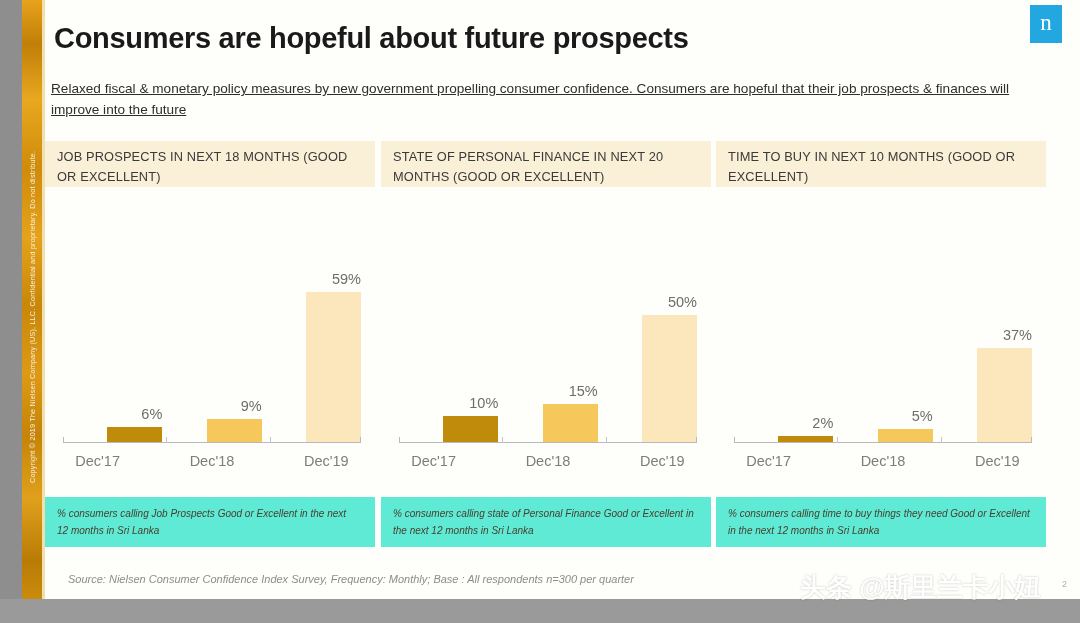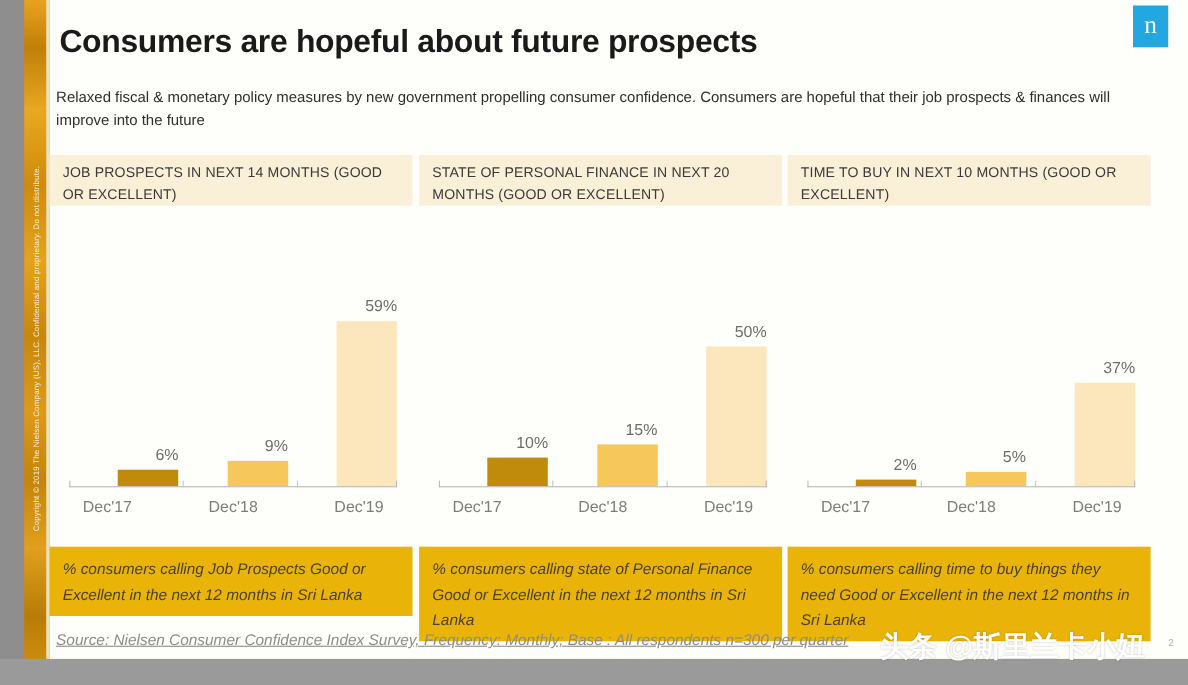--- a/index.html
+++ b/index.html
@@ -41,21 +41,21 @@
     color:#ffffff;font-size:23px;line-height:1;font-family:"Liberation Serif",serif;
     padding-bottom:3px;box-sizing:border-box;
   }
 
   .title{
     position:absolute;left:9px;top:22px;width:900px;
     font-size:29px;font-weight:bold;color:#1a1a1a;letter-spacing:-0.3px;
   }
   .subtitle{
     position:absolute;left:6px;top:78px;width:985px;
-    font-size:13.6px;line-height:1.55;color:#2e2e2e;
+    font-size:13.6px;line-height:1.55;color:#2e2e2e;text-decoration:underline;
   }
 
   .cols{position:absolute;left:0px;top:141px;width:1035px;height:410px;}
   .col{position:absolute;top:0;width:330px;}
   .col.c0{left:0px;}
   .col.c1{left:336px;}
   .col.c2{left:671px;}
 
   .banner{
     width:100%;box-sizing:border-box;height:46px;
@@ -87,27 +87,27 @@
   .bar.k1{background:#f6c75a;}
   .bar.k2{background:#fce7bd;}
 
   .xlabels{
     position:absolute;left:8px;right:6px;bottom:12px;height:22px;display:flex;gap:45px;
   }
   .xlab{flex:1;text-align:center;font-size:14.5px;color:#7d7d7d;}
 
   .note{
     width:100%;box-sizing:border-box;min-height:44px;
-    background:#eab308;padding:9px 16px 8px 12px;
-    font-size:14px;line-height:1.65;color:#4a4030;font-style:italic;
+    background:#5eead4;padding:9px 16px 8px 12px;
+    font-size:10px;line-height:1.65;color:#4a4030;font-style:italic;
   }
 
   .source{
-    position:absolute;left:6px;top:573px;width:900px;
-    font-size:14px;color:#8c8c8c;font-style:italic;text-decoration:underline;
+    position:absolute;left:23px;top:573px;width:900px;
+    font-size:11px;color:#8c8c8c;font-style:italic;
   }
 
   .watermark{
     position:absolute;left:800px;top:570px;
     font-size:26px;font-weight:bold;color:#ffffff;white-space:nowrap;
     text-shadow:0 0 2px rgba(0,0,0,.25);
   }
   .pagenum{position:absolute;left:1017px;top:579px;font-size:9px;color:#b0b0b0;}
 </style>
 </head>
@@ -125,21 +125,21 @@
     <div class="logo">
       <span>n</span>
     </div>
 
     <div class="title">Consumers are hopeful about future prospects</div>
     <div class="subtitle">Relaxed fiscal &amp; monetary policy measures by new government propelling consumer confidence. Consumers are hopeful that their job prospects &amp; finances will improve into the future</div>
 
     <div class="cols">
 
       <div class="col c0">
-        <div class="banner">JOB PROSPECTS IN NEXT 14 MONTHS (GOOD OR EXCELLENT)</div>
+        <div class="banner">JOB PROSPECTS IN NEXT 18 MONTHS (GOOD OR EXCELLENT)</div>
         <div class="chart">
           <div class="plot">
             <div class="bars">
               <div class="bargroup">
                 <span class="barval">6%</span>
                 <div class="bar k0" style="height:15px"></div>
               </div>
               <div class="bargroup">
                 <span class="barval">9%</span>
                 <div class="bar k1" style="height:23px"></div>

